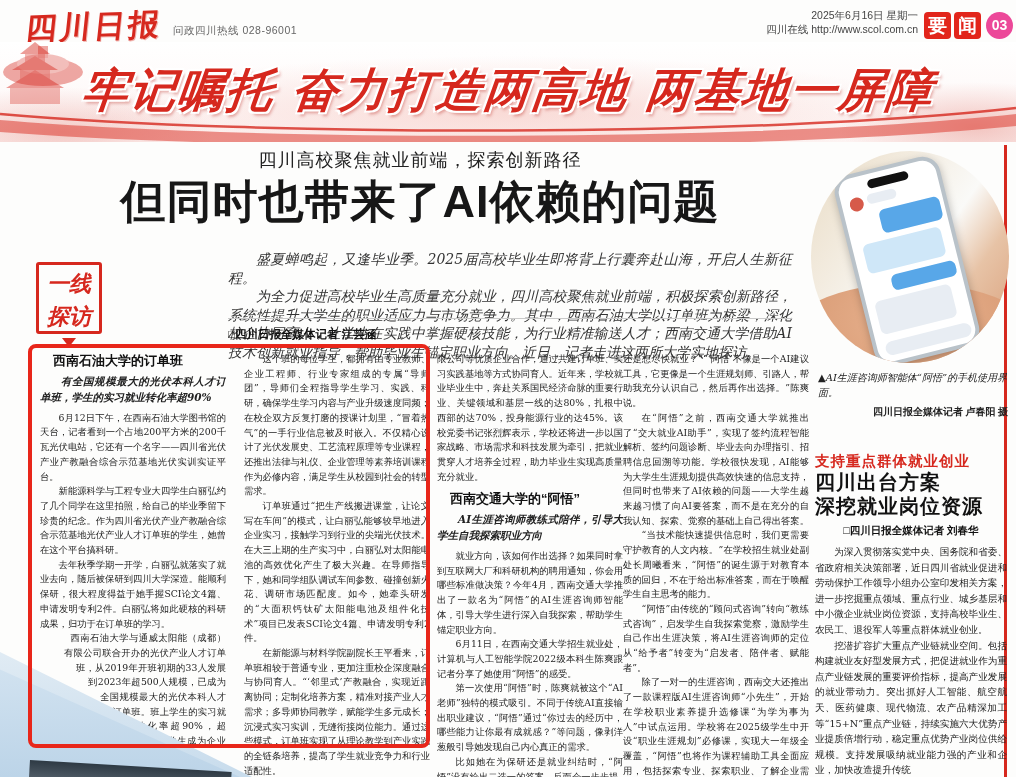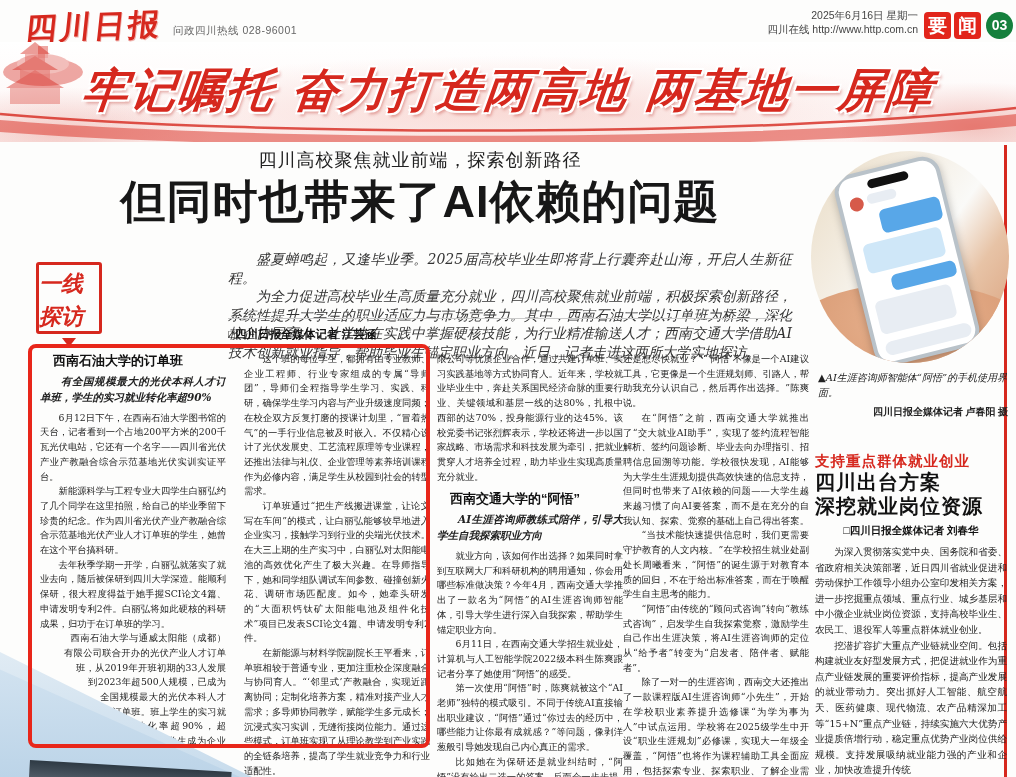--- a/index.html
+++ b/index.html
@@ -9,21 +9,21 @@
   .abs { position:absolute; }
 
   
   .logo { left:26px; top:6px; color:#d6281e; font-family:"DejaVu Serif",serif; font-weight:bold;
           font-size:31px; letter-spacing:3px; transform:skewX(-8deg) rotate(-2deg);
           text-shadow:1px 1px 0 rgba(214,40,30,.35); }
   .hotline { left:173px; top:24px; font-size:10.5px; color:#666; letter-spacing:.5px; }
   .dateblock { left:700px; top:8px; width:218px; text-align:right; font-size:10.5px; color:#444; line-height:14px; }
   .badge { top:12px; width:27px; height:27px; background:#e2251b; color:#fff; border-radius:4px;
            font-size:19px; font-weight:bold; text-align:center; line-height:27px; }
-  .pagenum { left:986px; top:12px; width:27px; height:27px; background:#15803d; color:#fff;
+  .pagenum { left:986px; top:12px; width:27px; height:27px; background:#ec4899; color:#fff;
              border-radius:50%; font-size:14px; font-weight:bold; text-align:center; line-height:27px; }
 
   
   .banner { left:0; top:42px; width:1016px; height:100px; overflow:hidden;
             background:
               radial-gradient(ellipse 60% 80% at 50% 70%, rgba(242,170,160,.38), rgba(255,255,255,0) 70%),
               radial-gradient(ellipse 20% 60% at 6% 90%, rgba(225,120,110,.35), rgba(255,255,255,0) 75%),
               radial-gradient(ellipse 18% 60% at 96% 85%, rgba(225,120,110,.4), rgba(255,255,255,0) 75%),
               linear-gradient(#ffffff, #fdf5f4); }
   .slogan { position:absolute; left:0; right:0; top:18px; text-align:center;
@@ -36,21 +36,21 @@
   .dome { position:absolute; left:2px; bottom:0px; width:86px; height:46px; opacity:.4; }
 
   
   .kicker { left:70px; top:148px; width:700px; text-align:center; font-size:18px; color:#222; font-weight:500; letter-spacing:1px; }
   .maintitle { left:40px; top:172px; width:760px; text-align:center; font-size:45px; font-weight:bold;
                color:#171717; letter-spacing:1px; white-space:nowrap; }
 
   
   .label-box { left:36px; top:262px; width:66px; height:72px; border:3px solid #d6281e; border-radius:3px;
                color:#d6281e; font-family:"DejaVu Serif",serif; font-weight:bold; font-style:italic;
-               font-size:22px; text-align:left; line-height:33px; padding-top:2px; }
+               font-size:22px; text-align:center; line-height:33px; padding-top:2px; }
   .label-tri { left:62px; top:338px; width:0; height:0; border-left:7px solid transparent;
                border-right:7px solid transparent; border-top:9px solid #d6281e; }
   .intro { left:228px; top:250px; width:564px; font-family:"DejaVu Serif",serif; font-style:italic;
            font-size:14px; line-height:18.5px; color:#333; text-align:justify; }
   .intro p { text-indent:2em; }
   .intro-rule { left:228px; top:318px; width:564px; height:1px; background:#c9c9c9; }
   .lead-byline { left:228px; top:327px; font-size:11.5px; font-weight:bold; color:#111; }
 
   
   .col { top:352px; width:186px; height:425px; overflow:hidden;
@@ -104,21 +104,21 @@
 </style>
 </head>
 <body>
 
 <div class="page">
 
   <div class="abs logo">四川日报</div>
   <div class="abs hotline">问政四川热线 028-96001</div>
   <div class="abs dateblock">
     <div>2025年6月16日 星期一</div>
-    <div>四川在线 http://www.http.com.cn</div>
+    <div>四川在线 http://www.scol.com.cn</div>
   </div>
   <div class="abs badge" style="left:924px;">要</div>
   <div class="abs badge" style="left:954px;">闻</div>
   <div class="abs pagenum">03</div>
 
   <div class="abs banner">
     <svg width="1016" height="100" viewBox="0 0 1016 100">
       <path d="M0,78 C 260,100 760,100 1016,72 L1016,84 C 760,110 260,110 0,90 Z" fill="rgba(220,60,50,.55)"></path>
       <path d="M0,72 C 260,95 760,95 1016,66" fill="none" stroke="#d6281e" stroke-width="2.5" opacity=".8"></path>
     </svg>

